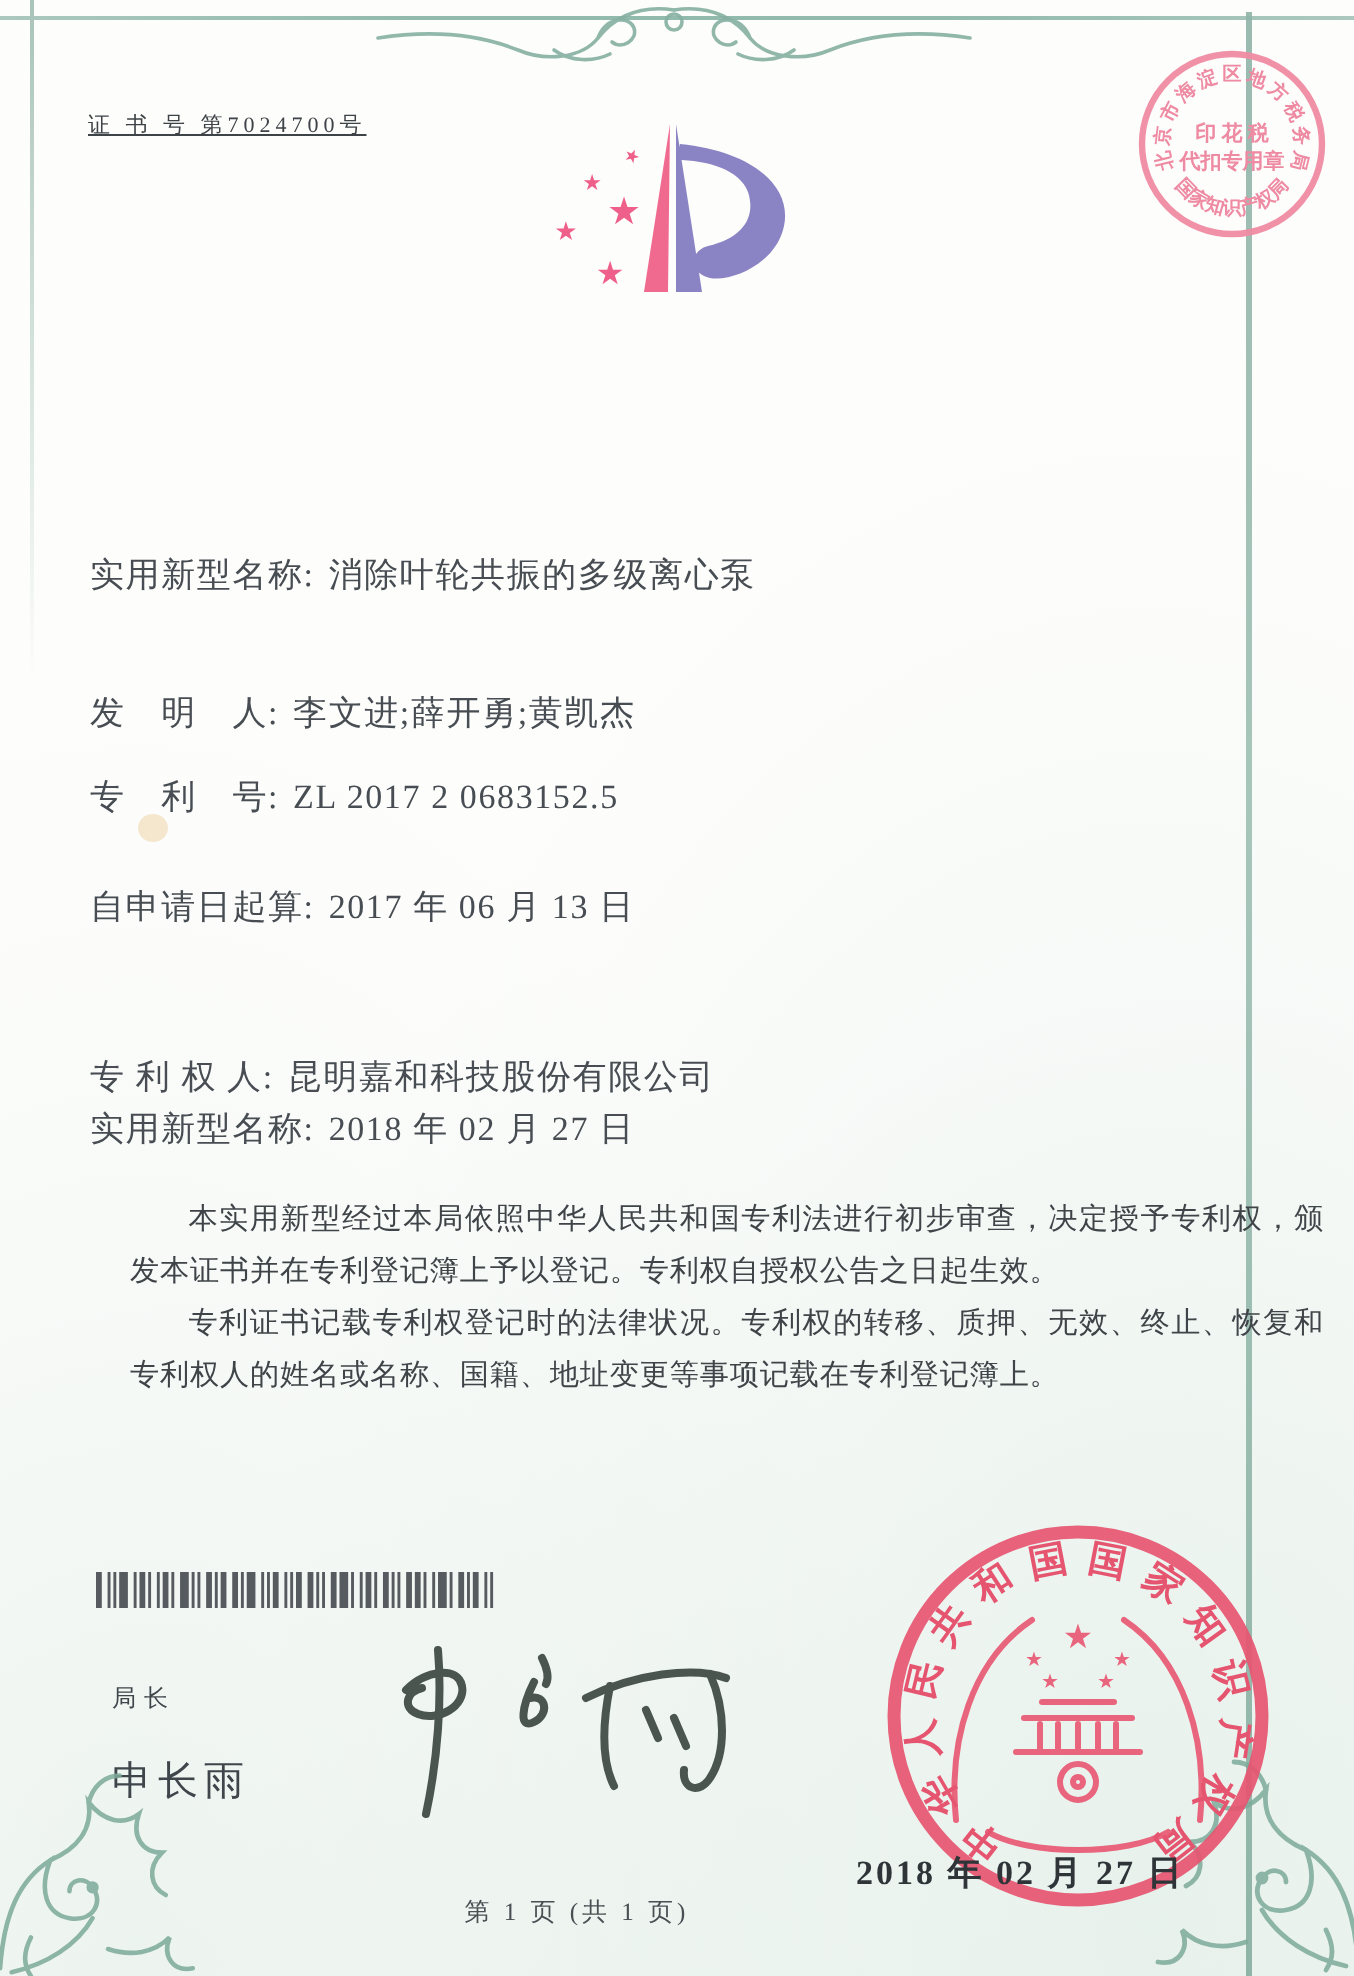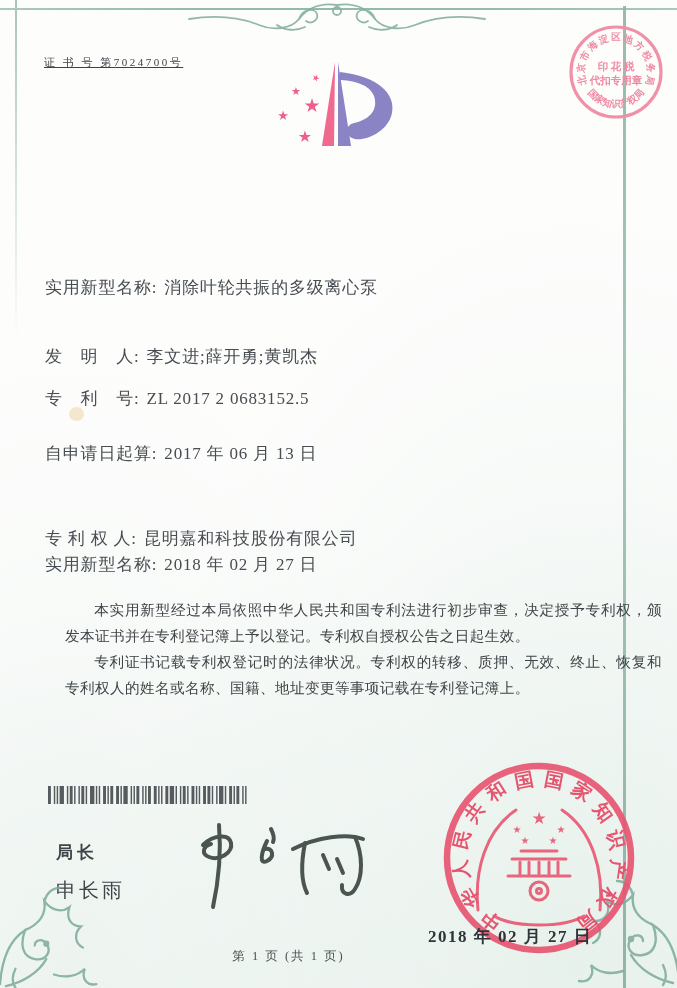--- a/index.html
+++ b/index.html
@@ -21,22 +21,22 @@
     background:linear-gradient(180deg,#8fb3a8,#9dbfb4 40%,#86ada0);opacity:.9;}
   .cert-no{left:44px;top:55px;font-size:11px;letter-spacing:2.5px;color:#3e4347;text-decoration:underline;}
   .page-title{left:0;top:166px;width:677px;text-align:center;font-size:43px;
     font-weight:600;letter-spacing:7px;color:#585d62;}
   .field{left:45px;width:600px;font-size:17px;letter-spacing:.8px;color:#474d52;}
   .flabel{color:#474d52;}
   .fvalue{margin-left:7px;}
   .body-text{left:45px;top:597px;width:597px;font-size:14.6px;line-height:26px;
     text-align:justify;color:#3f4448;letter-spacing:.4px;margin-left:20px;}
   .body-text p{margin:0;text-indent:2em;}
-  .sig-role{left:56px;top:841px;font-size:17px;letter-spacing:4px;color:#3f464b;
-    font-family:"Liberation Sans","DejaVu Sans",sans-serif;font-weight:bold;}
+  .sig-role{left:56px;top:841px;font-size:12px;letter-spacing:4px;color:#3f464b;
+    font-family:"Liberation Sans","DejaVu Sans",sans-serif;}
   .sig-name{left:56px;top:877px;font-size:20px;letter-spacing:3px;color:#3f464b;
     font-family:"Liberation Sans","DejaVu Sans",sans-serif;}
   .seal-date{left:428px;top:925px;width:200px;font-size:17px;font-weight:700;
     letter-spacing:1.5px;color:#2f3439;z-index:6;}
   .footer{left:0;top:948px;width:577px;text-align:center;font-size:12.5px;
     letter-spacing:2px;color:#4a4f53;}
   .flourish-right{transform:scaleX(-1);}
   .blemish{left:69px;top:407px;width:15px;height:14px;border-radius:50%;
     background:#f3e3c6;opacity:.85;}
   svg{display:block;}

